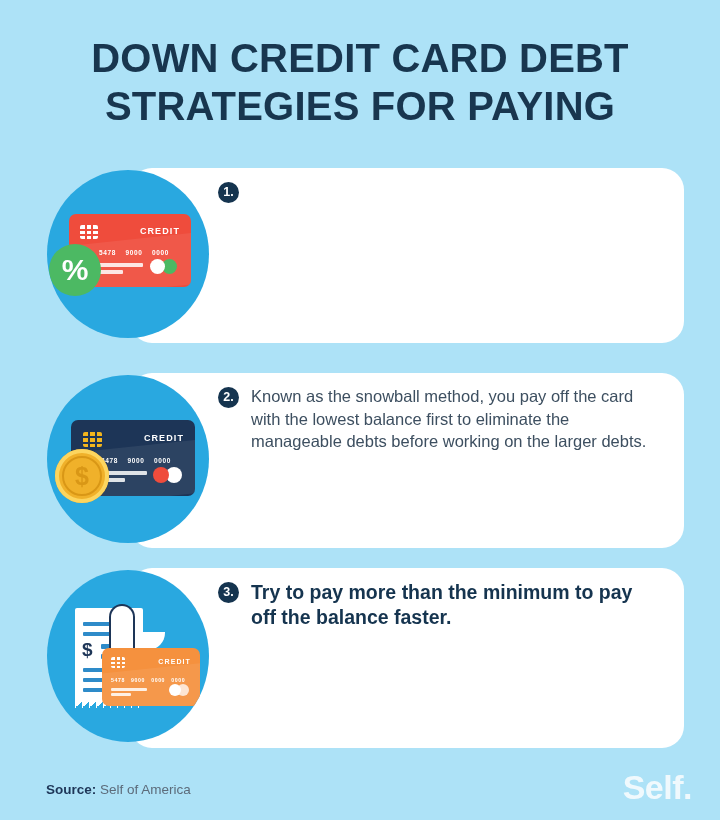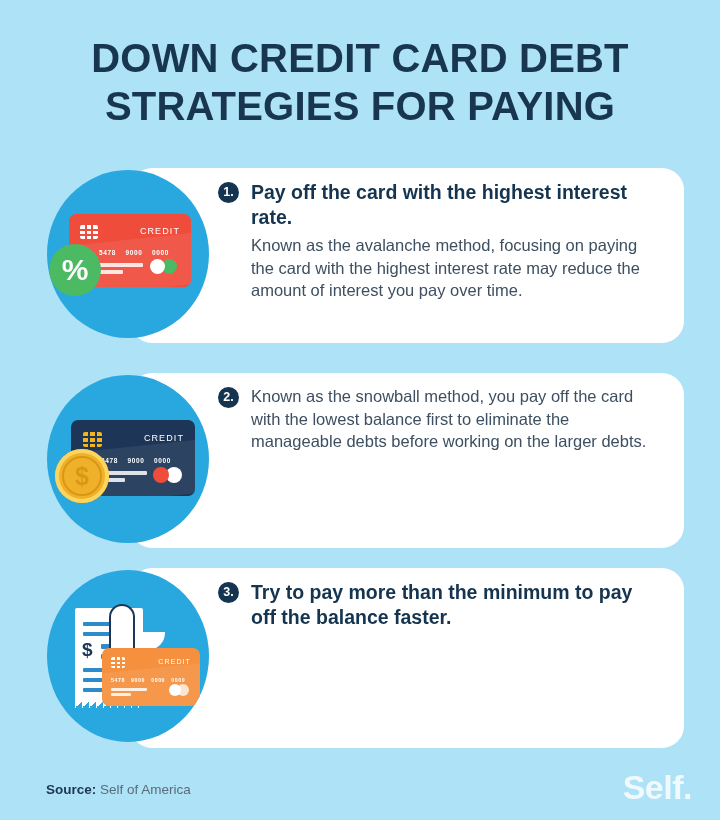--- a/index.html
+++ b/index.html
@@ -107,21 +107,21 @@
     position: absolute;
     border-radius: 7px;
   }
   .cc .chip {
     position: absolute;
     border-radius: 2px;
   }
   .cc .brandtxt {
     position: absolute;
     color: #ffffff;
-    font-weight: normal;
+    font-weight: bold;
     letter-spacing: 1.1px;
   }
   .cc .numgrp {
     position: absolute;
     color: #ffffff;
     font-weight: bold;
     letter-spacing: 0.6px;
     white-space: nowrap;
   }
   .cc .sig {
@@ -302,24 +302,20 @@
 <body>
 
 <div class="title">
   <span class="tline">DOWN CREDIT CARD DEBT</span>
   <span class="tline">STRATEGIES FOR PAYING</span>
 </div>
 
 <div class="row row-1">
   <div class="panel">
     <div class="badge">1.</div>
-    <div class="ptext">
-      <p class="headline">Pay off the card with the highest interest rate.</p>
-      <p class="body">Known as the avalanche method, focusing on paying the card with the highest interest rate may reduce the amount of interest you pay over time.</p>
-    </div>
   </div>
   <div class="circle">
     <div class="cc card1">
       <div class="sheen"></div>
       <div class="chip">
         <div class="chipline" style="left:5px;top:0;width:2px;height:14px;"></div>
         <div class="chipline" style="left:11px;top:0;width:2px;height:14px;"></div>
         <div class="chipline" style="left:0;top:4px;width:18px;height:2px;"></div>
         <div class="chipline" style="left:0;top:9px;width:18px;height:2px;"></div>
       </div>

